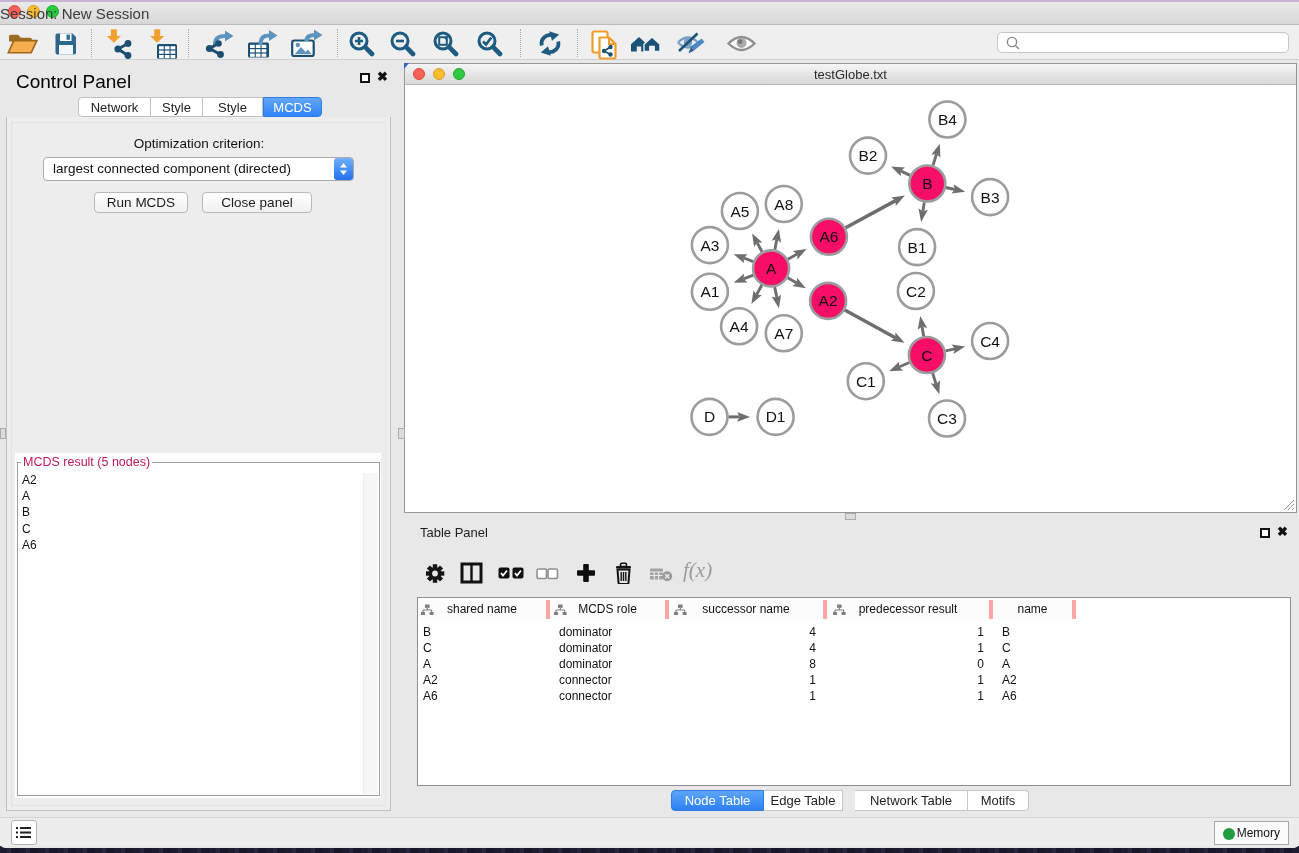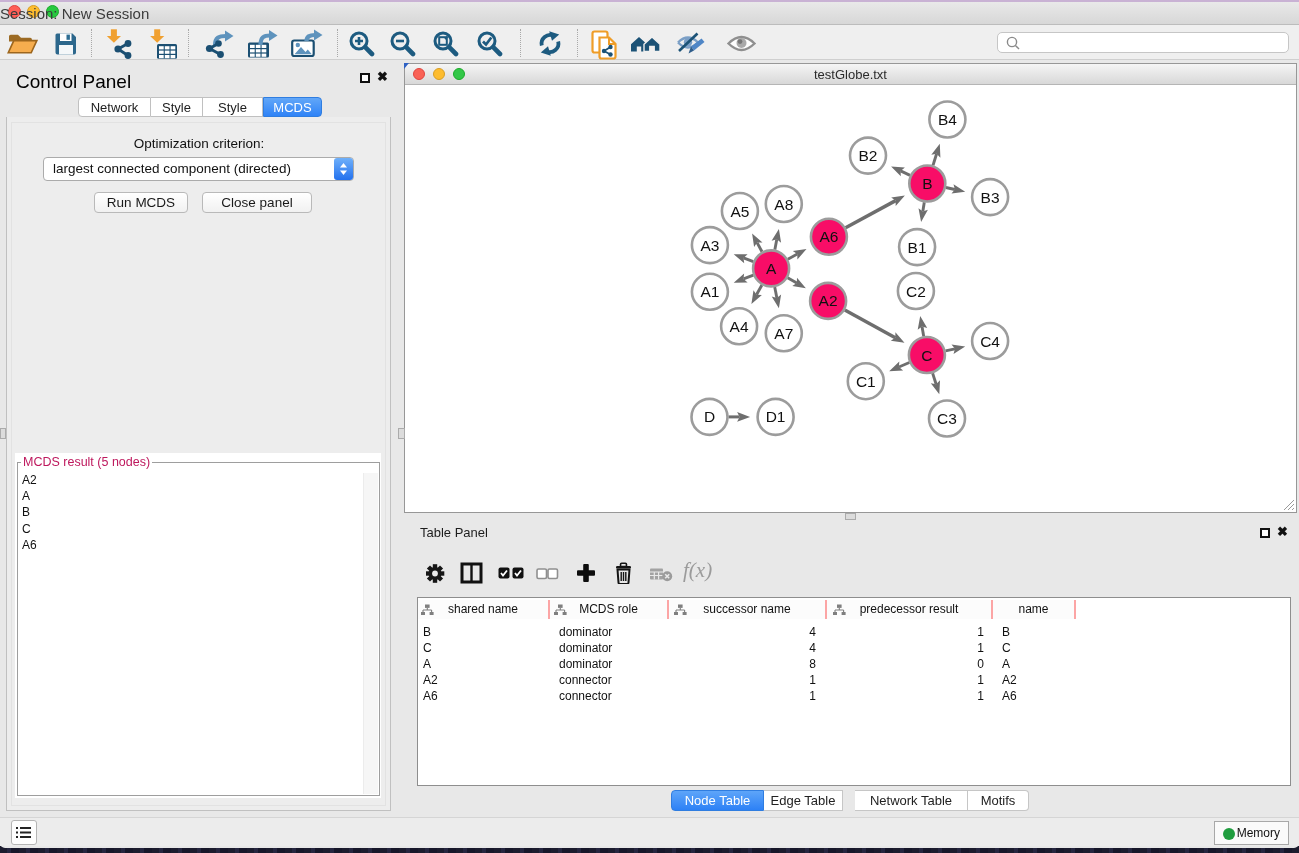--- a/index.html
+++ b/index.html
@@ -33,21 +33,21 @@
 #listbtn{position:absolute;left:11px;top:820px;width:26px;height:25px;background:#fdfdfd;border:1px solid #b4b4b4;border-radius:3px}
 #membtn{position:absolute;left:1214px;top:821px;width:75px;height:24px;background:#fafafa;border:1px solid #a8a8a8;font-size:12px;color:#111;line-height:22px;text-align:right;padding-right:8px}
 #memdot{position:absolute;left:8px;top:6px;width:12px;height:12px;border-radius:50%;background:#1f9d3f}
 
 #netwin{position:absolute;left:404px;top:63px;width:893px;height:450px;background:#fff;border:1px solid #979797}
 #nettitle{position:absolute;left:0;top:0;width:100%;height:21px;background:linear-gradient(#f5f5f5,#d8d8d8);border-bottom:1px solid #b5b5b5}
 #nettext{position:absolute;left:0;top:0;width:100%;text-align:center;font-size:13px;color:#2b2b2b;line-height:21px}
 
 #tp-title{position:absolute;left:420px;top:525px;font-size:13px;color:#1d1d1d}
 #tbl{position:absolute;left:417px;top:597px;width:874px;height:189px;background:#fff;border:1px solid #8e8e8e}
-.th{position:absolute;top:2px;height:19px;font-size:12px;color:#111;text-align:center;line-height:18px;border-right:2px solid #fca5a5;background:#fcfcfc}
+.th{position:absolute;top:2px;height:19px;font-size:12px;color:#111;text-align:center;line-height:18px;border-right:4px solid #fca5a5;background:#fcfcfc}
 .hdr{position:absolute;left:0px;top:2px;width:658px;height:19px;background:#fbfbfb;border-bottom:1px solid #e0e0e0}
 .td{position:absolute;font-size:12px;color:#111;height:16px;line-height:16px}
 .btab{position:absolute;top:790px;height:21px;background:#fff;border:1px solid #c6c6c6;font-size:13px;color:#222;text-align:center;line-height:20px}
 #btab-node{background:linear-gradient(#5ea5f9,#2d81f6);color:#fff;border-color:#2f7de0}
 #deskbottom{position:absolute;left:0;top:848px;width:1299px;height:5px;background:#23233a}
 </style></head>
 <body>
 <div id="win"></div>
 <div id="deskbottom">
     <div style="position:absolute;left:0;top:0;width:100%;height:100%;background:repeating-linear-gradient(90deg,#1c1c2e 0 7px,#262640 7px 11px,#17172a 11px 19px)"></div>

